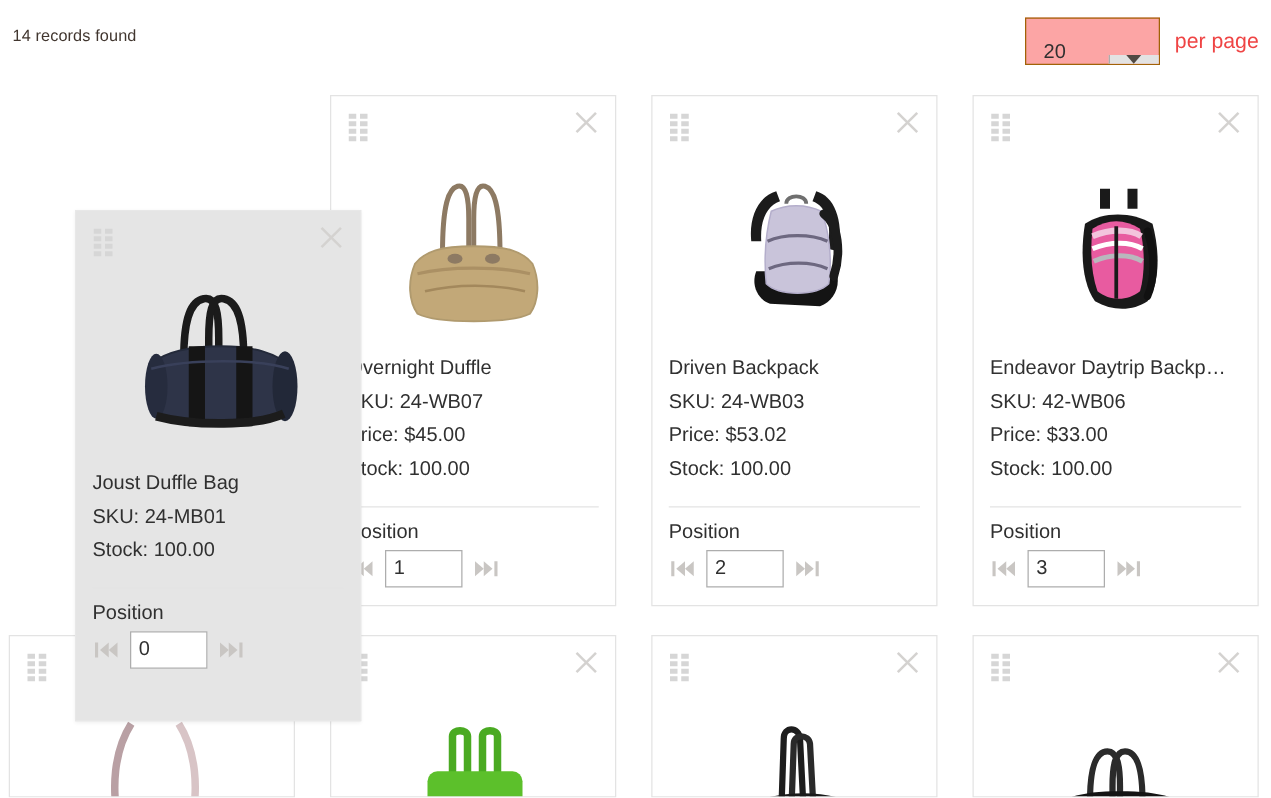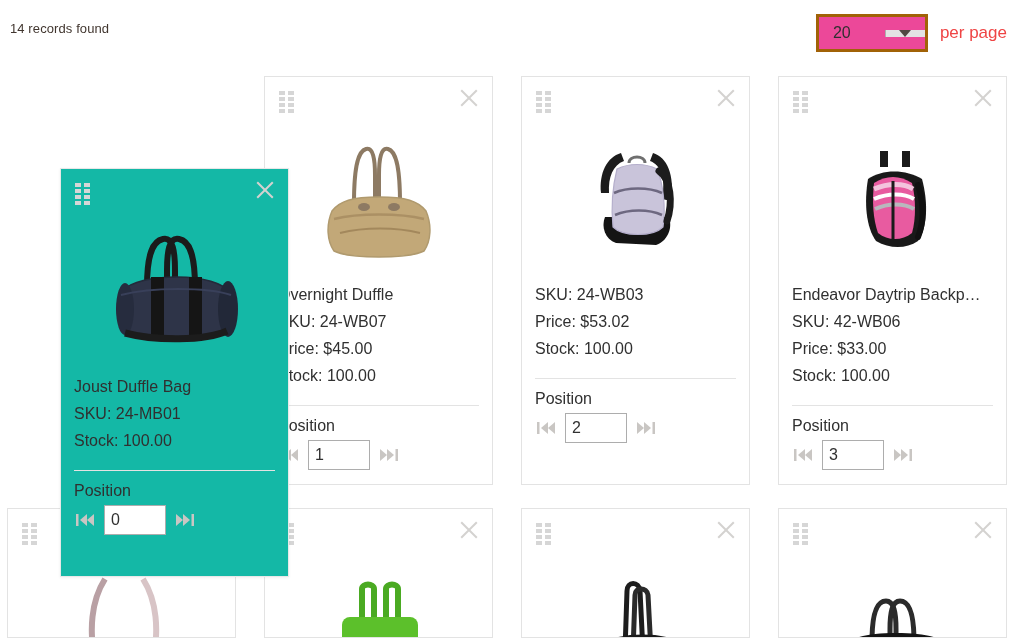--- a/index.html
+++ b/index.html
@@ -38,24 +38,24 @@
   .per-page-wrap {
     position: absolute;
     right: 10px;
     top: 14px;
     display: flex;
     align-items: center;
     height: 38px;
   }
   .select-box {
     display: flex;
-    align-items: center;
+    align-items: flex-end;
     height: 38px;
-    border: 3px solid #a16207;
-    background: #ec4899;
+    border: 1px solid #a16207;
+    background: #fca5a5;
     box-sizing: border-box;
   }
   .select-value {
     width: 66px;
     display: flex;
     align-items: center;
     padding-left: 14px;
     font-size: 16px;
     color: #303030;
     box-sizing: border-box;
@@ -226,21 +226,21 @@
   }
 
   
   .floating-card {
     position: absolute;
     left: 60px;
     top: 168px;
     width: 229px;
     height: 409px;
     z-index: 50;
-    background: #14b8a6;
+    background: #e5e5e5;
     border: 1px solid #e8e8e8;
     box-sizing: border-box;
     box-shadow: 0 1px 3px rgba(0,0,0,0.06);
   }
 </style>
 </head>
 <body>
 
 <div class="toolbar">
   <div class="records-found">14 records found</div>
@@ -344,20 +344,21 @@
             <path d="M55 120 C44 116 40 104 44 94 L108 94 C112 106 106 118 95 122 Z" fill="#141414"></path>
             <path d="M56 46 C52 62 50 84 52 104 C62 114 92 114 102 104
                      C105 84 102 60 96 46 C84 40 68 40 56 46 Z" fill="#c9c4da" stroke="#b4aecb" stroke-width="1.2"></path>
             <path d="M53 70 C66 64 88 64 101 70" fill="none" stroke="#6d6880" stroke-width="2.5"></path>
             <path d="M54 92 C68 86 88 86 101 92" fill="none" stroke="#6d6880" stroke-width="2.5"></path>
             <path d="M68 40 C68 32 84 32 84 40" fill="none" stroke="#6f6f6f" stroke-width="3"></path>
             <path d="M98 48 C110 56 112 80 106 98" fill="none" stroke="#1c1c1c" stroke-width="7" stroke-linecap="round"></path>
           </svg>
         </div>
         <div class="card-info">
+          <div class="line">Driven Backpack</div>
           <div class="line">SKU: 24-WB03</div>
           <div class="line">Price: $53.02</div>
           <div class="line">Stock: 100.00</div>
         </div>
         <div class="divider"></div>
         <div class="position-block">
           <div class="position-label">Position</div>
           <div class="position-row">
             <span class="step-icon">
               <svg width="22" height="18" viewBox="0 0 22 18" aria-hidden="true">

